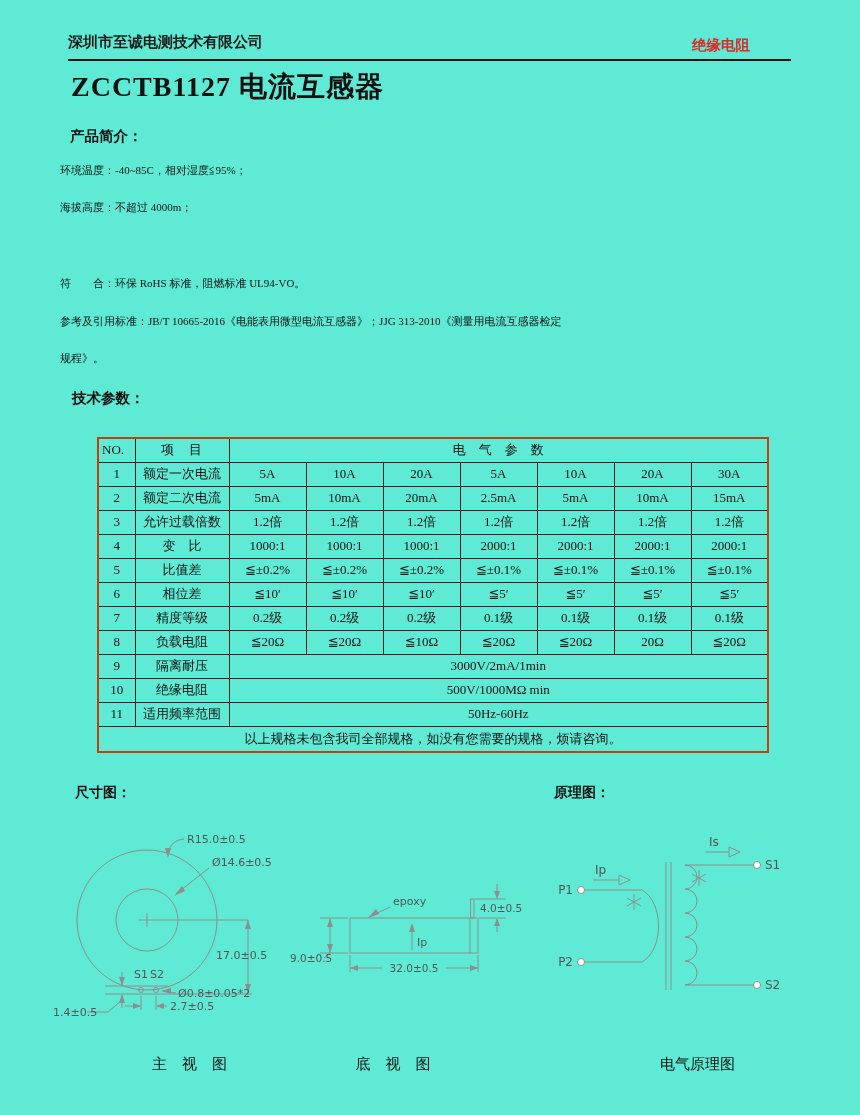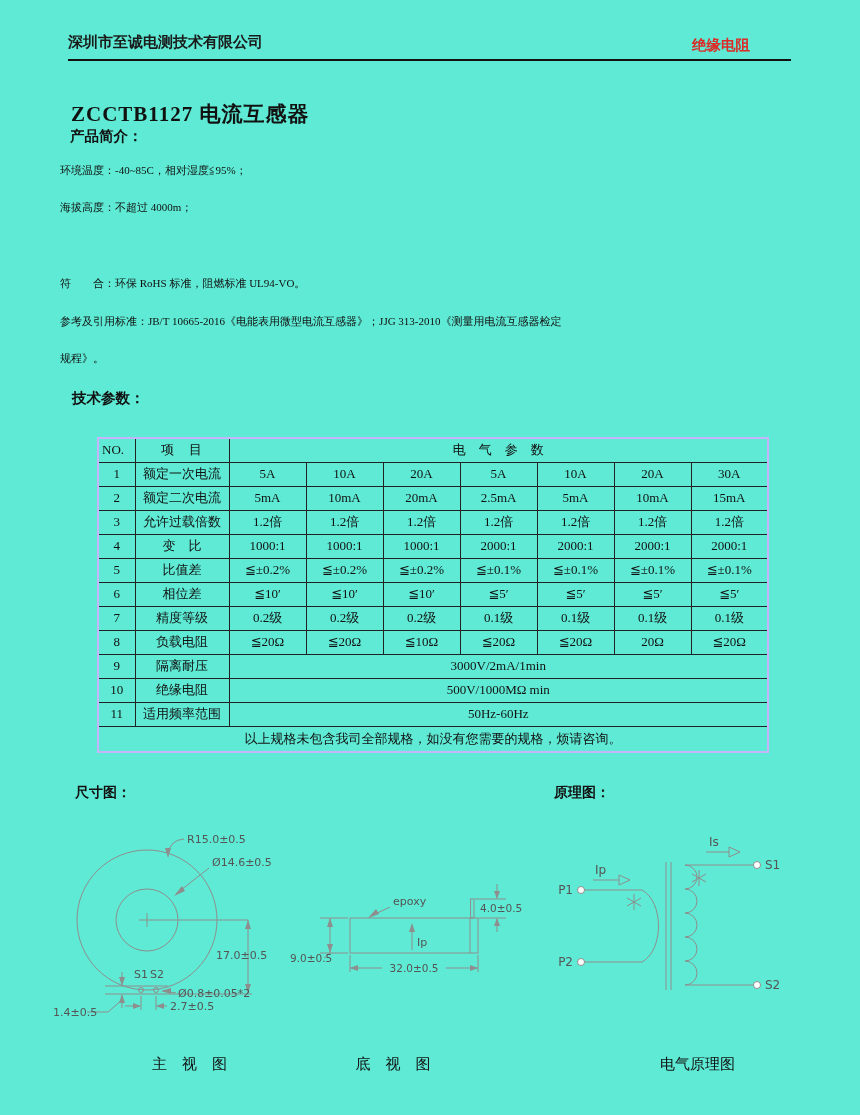--- a/index.html
+++ b/index.html
@@ -7,29 +7,29 @@
   .page {
     position:relative; width:860px; height:1115px; background:#5eead4;
     font-family:"Liberation Serif","DejaVu Serif",serif; color:#111; overflow:hidden;
   }
   .abs { position:absolute; white-space:nowrap; }
   .company { left:68px; top:33px; font-family:"Liberation Sans","DejaVu Sans",sans-serif;
              font-weight:bold; font-size:15px; color:#1a1a1a; }
   .category { left:692px; top:36px; font-family:"Liberation Sans","DejaVu Sans",sans-serif;
               font-weight:bold; font-size:14.5px; }
   .rule { left:68px; top:59px; width:723px; height:2px; background:#111; }
-  .doc-title { left:71px; top:100px; font-size:21px; font-weight:bold; letter-spacing:1px; }
+  .doc-title { left:71px; top:68px; font-size:28px; font-weight:bold; letter-spacing:1px; }
   .sec-head { font-family:"Liberation Sans","DejaVu Sans",sans-serif; font-weight:bold; font-size:14.5px; }
   .body-line { left:60px; font-size:11px; }
   .fig-head { font-family:"Liberation Sans","DejaVu Sans",sans-serif; font-weight:bold; font-size:14px;margin-top:16px; }
   .caption { font-size:15px; text-align:center; width:150px; }
 
   table.spec { position:absolute; left:97px; top:437px; width:670px;
                border-collapse:collapse; table-layout:fixed; font-size:13px;
-               border:2px solid #c4b5fd; }
+               border:2px solid #c2410c; }
   table.spec th, table.spec td {
     border:1px solid #222; height:24px; padding:0 1px; text-align:center;
     font-weight:normal; overflow:hidden; white-space:nowrap;
   }
   table.spec th.h-no { text-align:left; padding-left:3px; }
   table.spec th.h-item { letter-spacing:1px; }
   table.spec tfoot td { height:26px; }
 
   svg text { font-family:"DejaVu Sans","Liberation Sans",sans-serif; fill:#555; }
   svg .ln { stroke:#8e8e8e; stroke-width:1; fill:none; }

